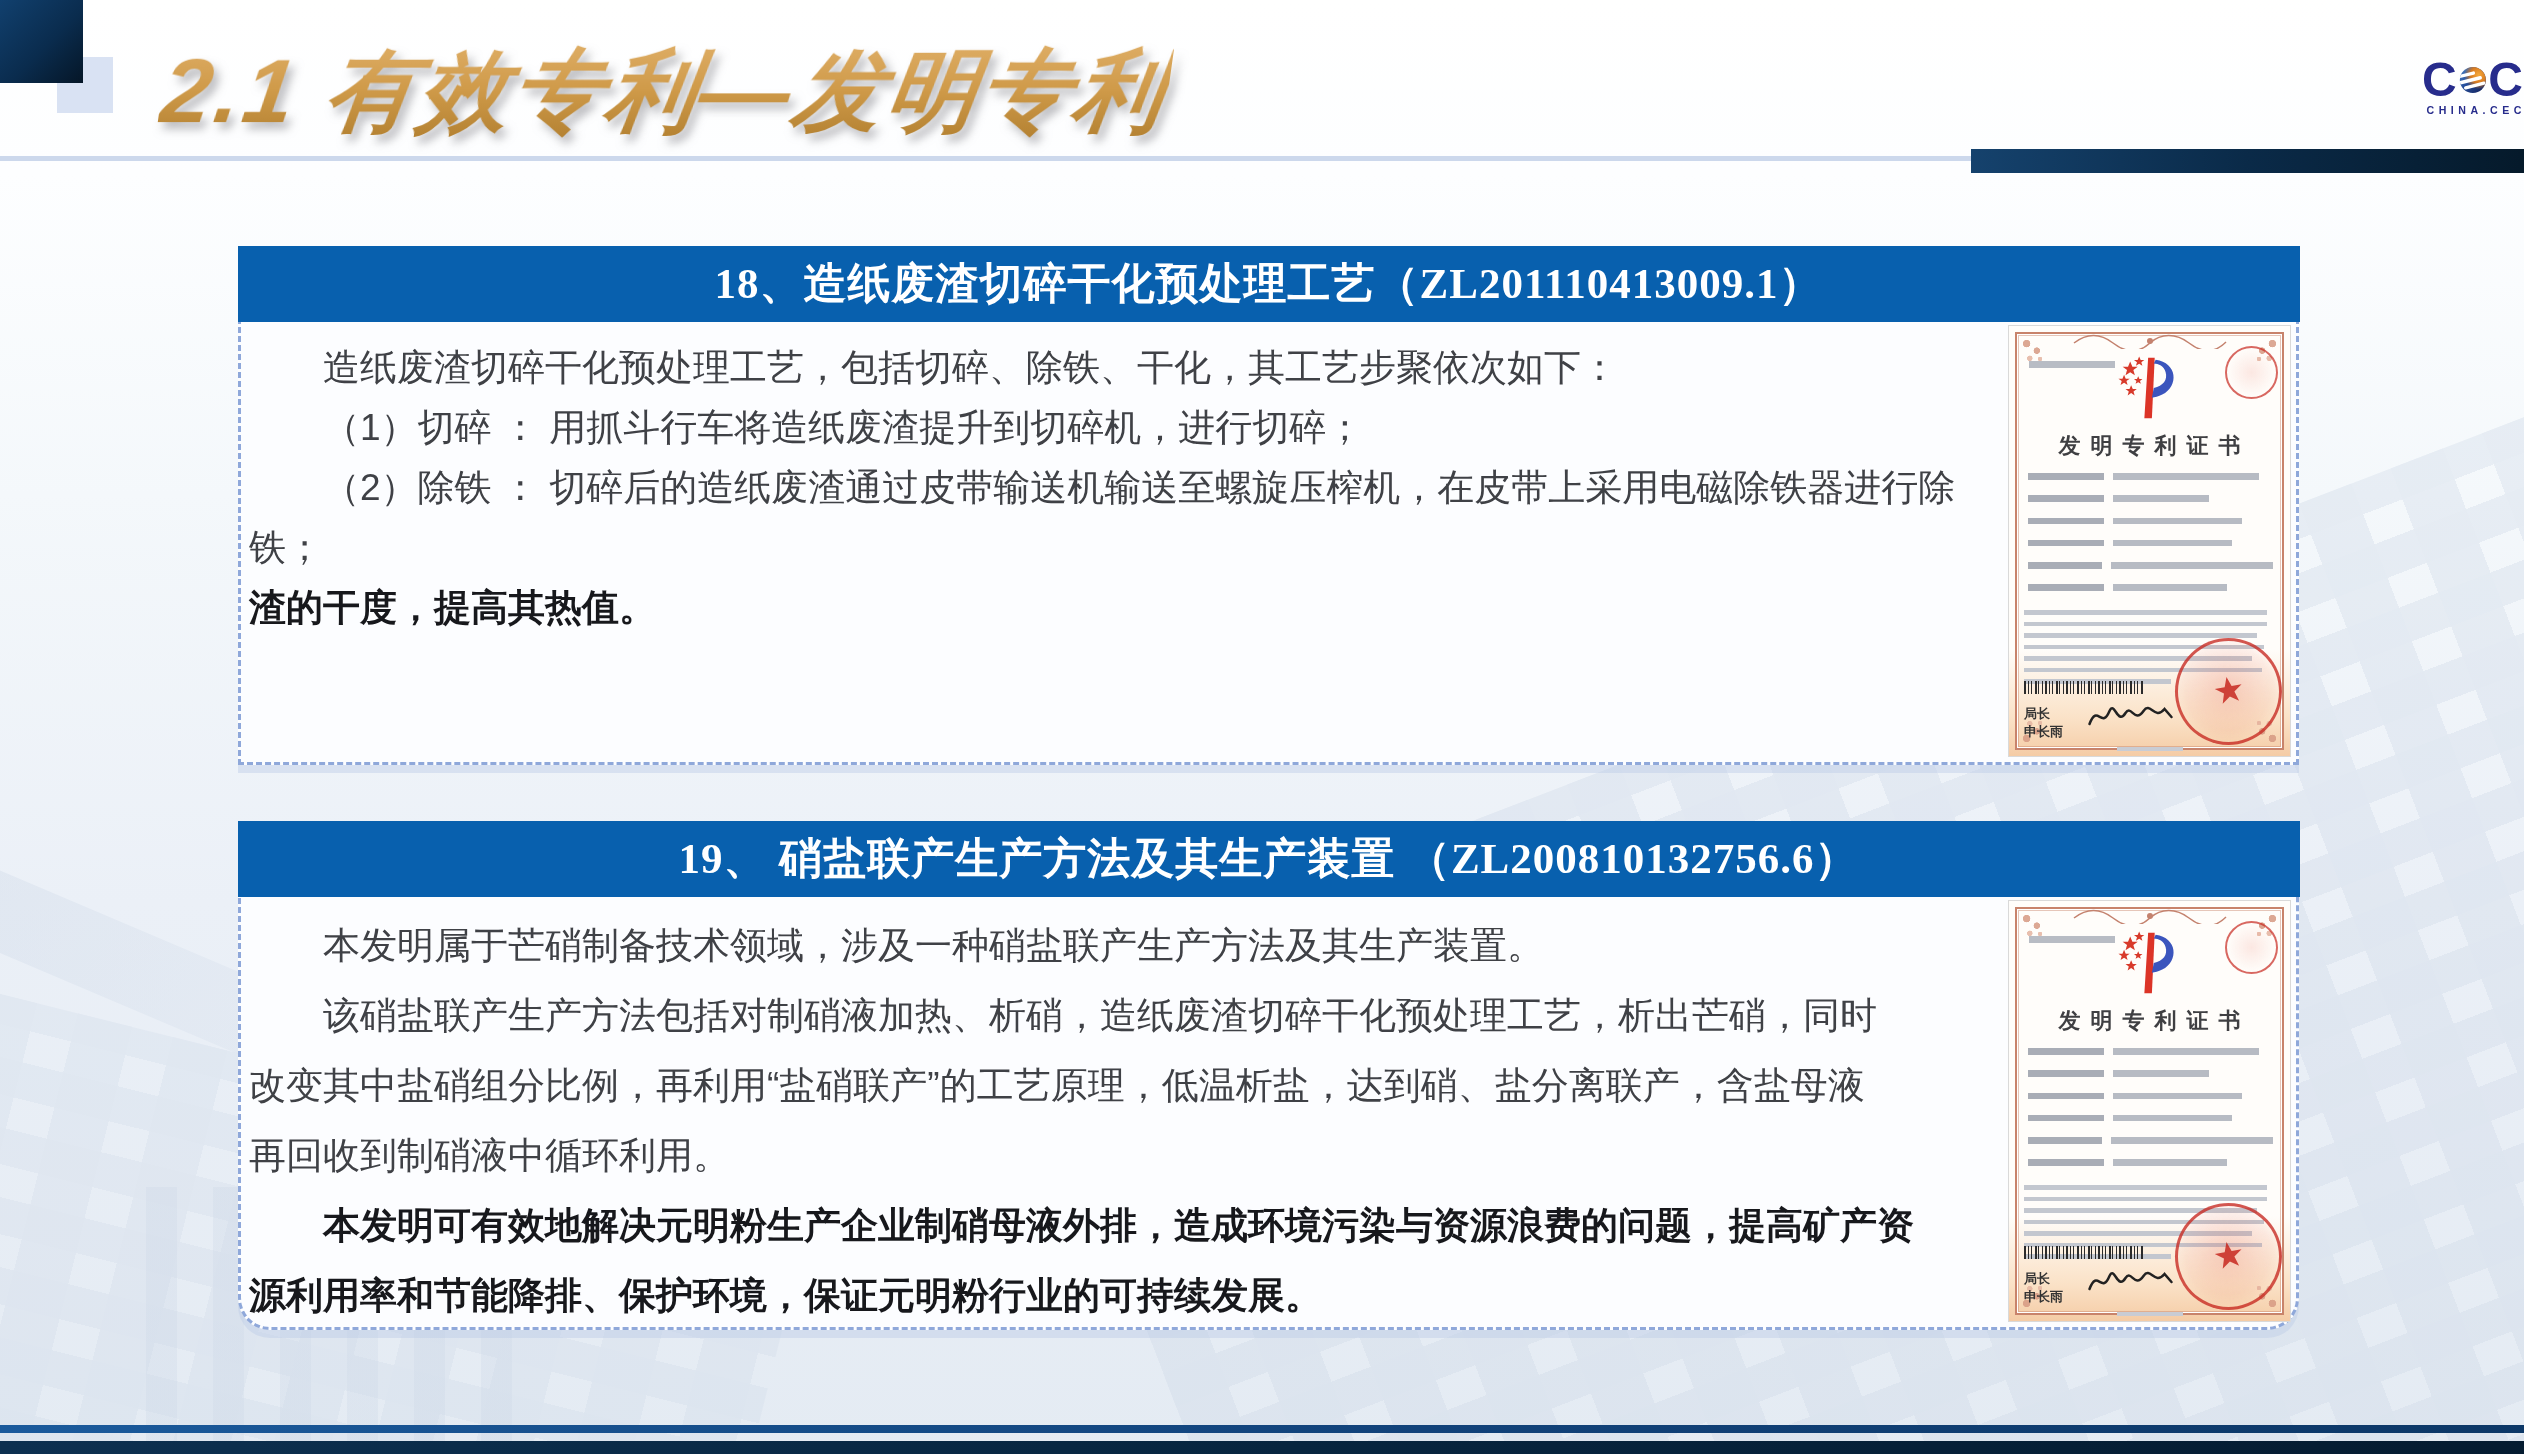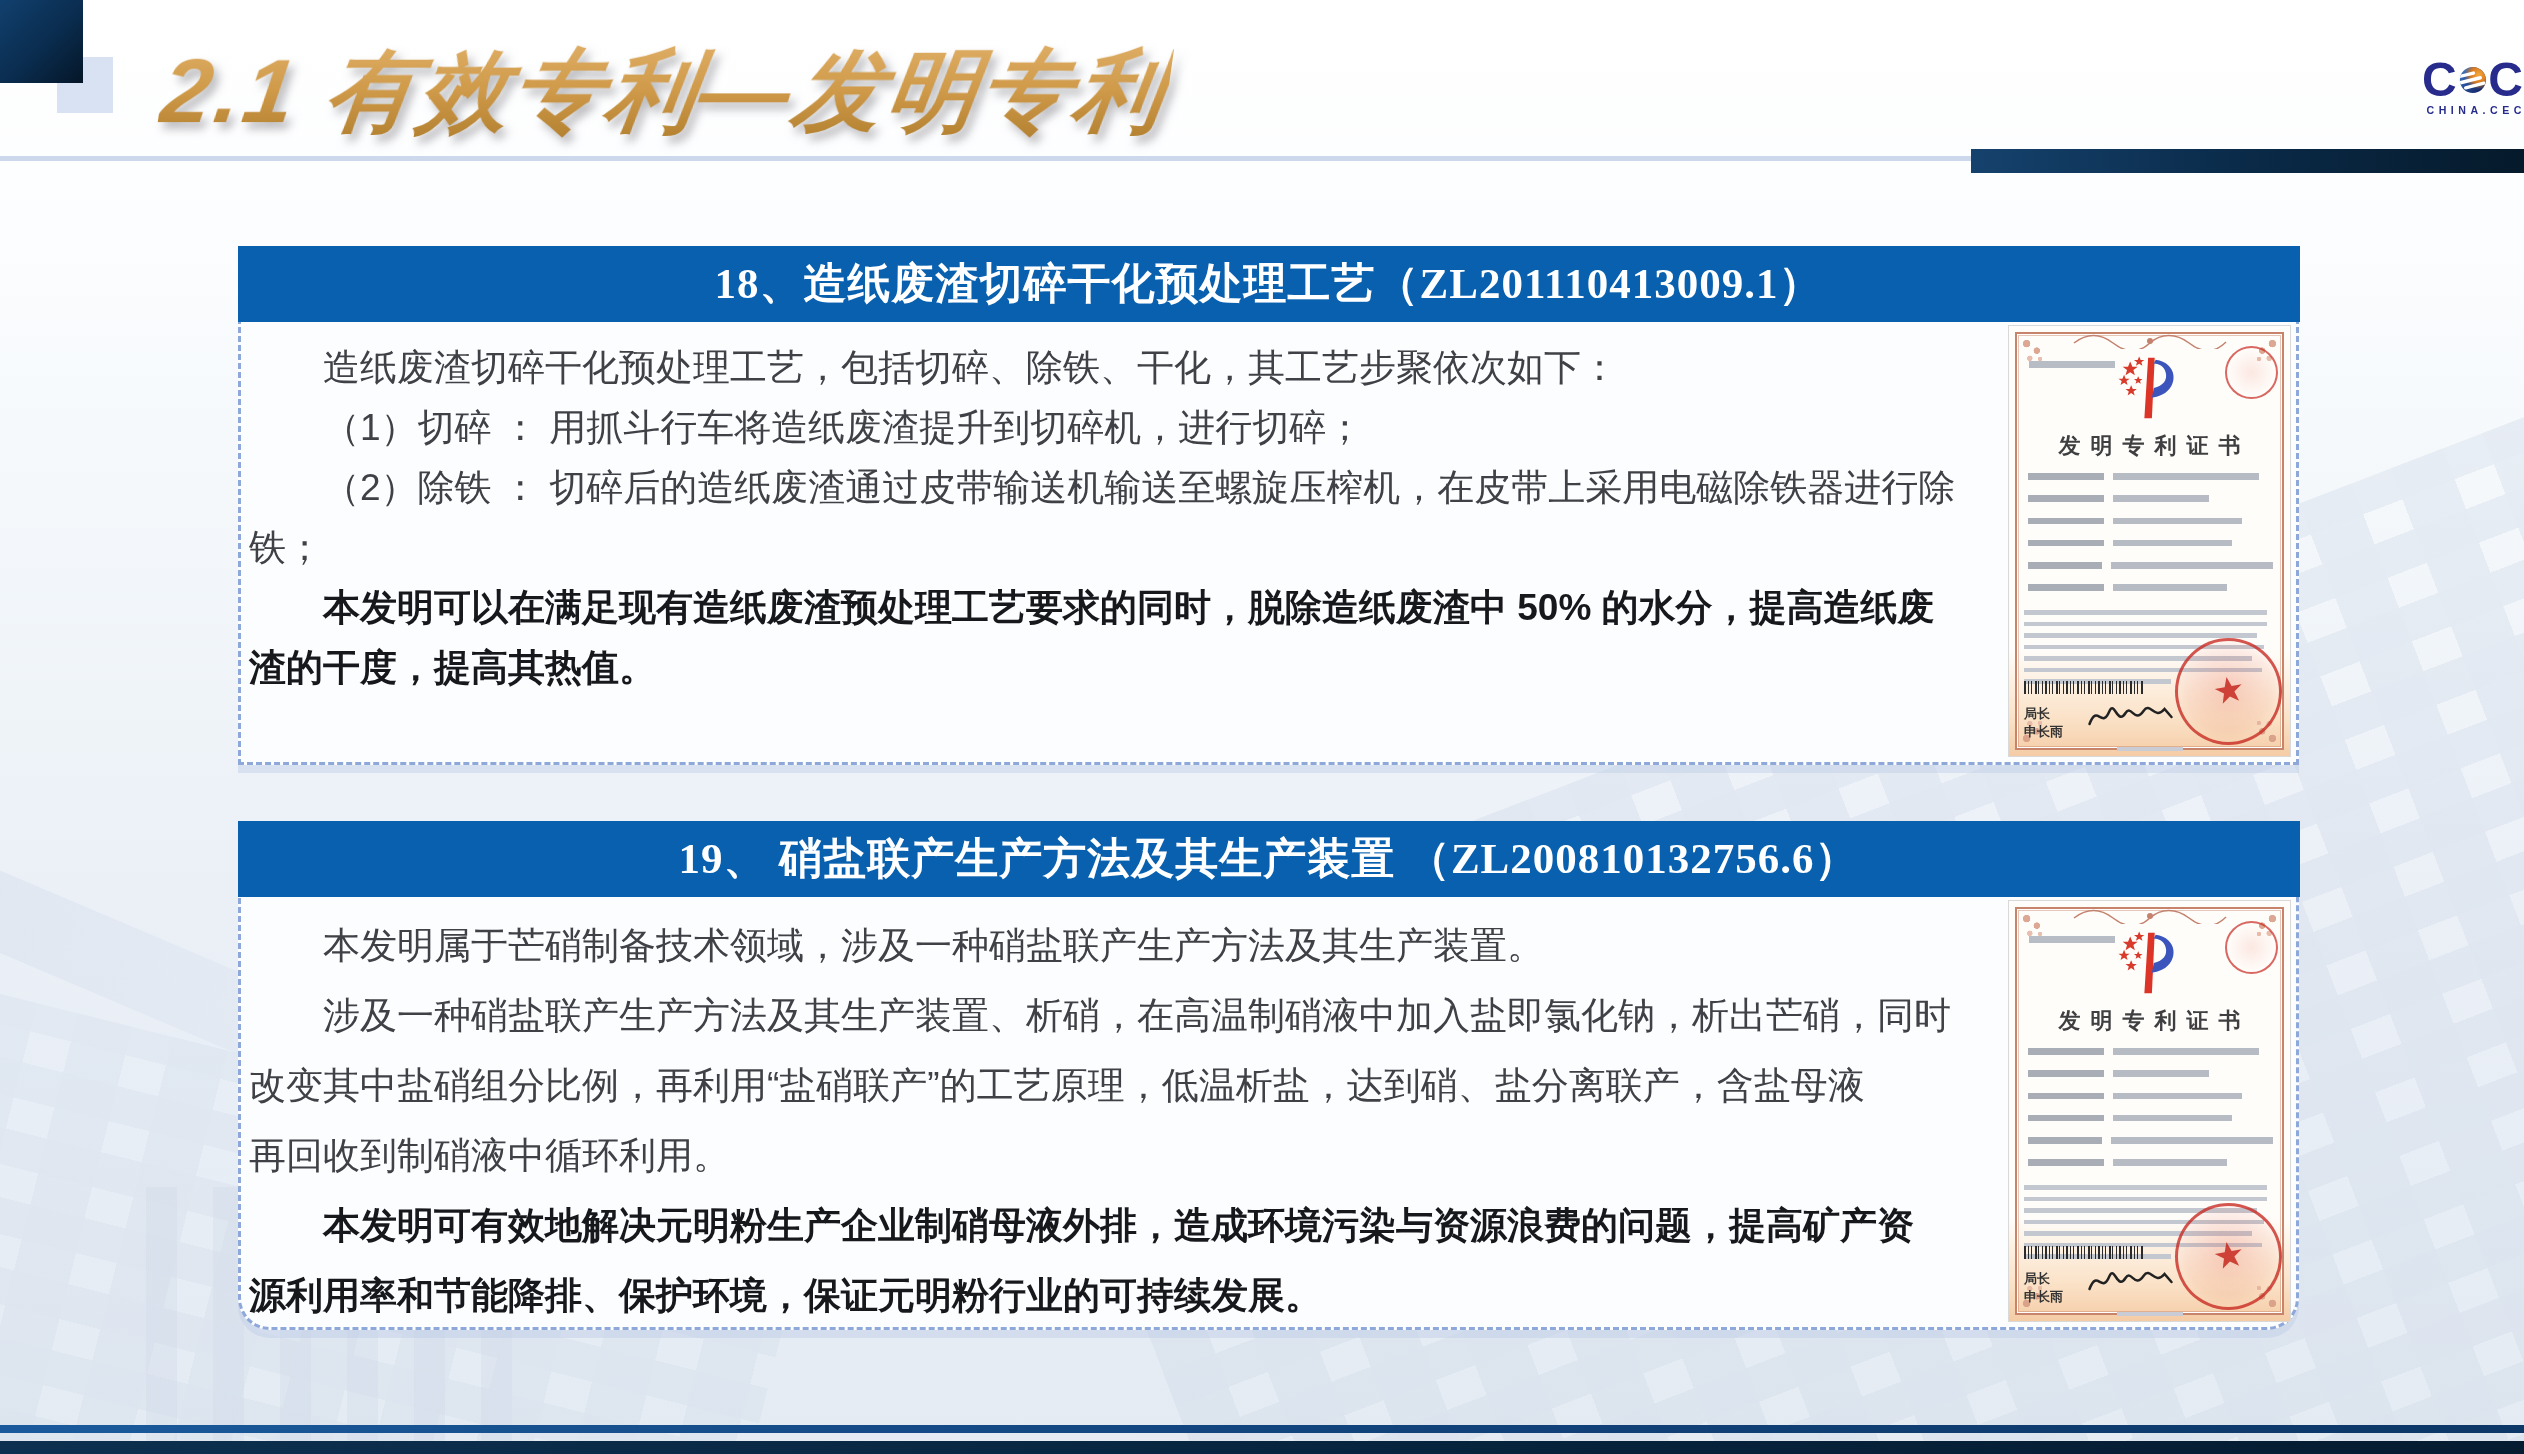--- a/index.html
+++ b/index.html
@@ -193,21 +193,20 @@
     <div class="caption">CHINA.CEC</div>
   </div>
 
   <section class="patent-box" id="box-18">
     <header class="patent-header">18、造纸废渣切碎干化预处理工艺（ZL201110413009.1）</header>
     <div class="patent-body">
       <div class="line indent">造纸废渣切碎干化预处理工艺，包括切碎、除铁、干化，其工艺步聚依次如下：</div>
       <div class="line indent">（1）切碎 ： 用抓斗行车将造纸废渣提升到切碎机，进行切碎；</div>
       <div class="line indent">（2）除铁 ： 切碎后的造纸废渣通过皮带输送机输送至螺旋压榨机，在皮带上采用电磁除铁器进行除</div>
       <div class="line">铁；</div>
-      <div class="line indent bold">本发明可以在满足现有造纸废渣预处理工艺要求的同时，脱除造纸废渣中 50% 的水分，提高造纸废</div>
       <div class="line bold">渣的干度，提高其热值。</div>
     </div>
 
     <figure class="certificate">
       <div class="cert-glow"></div>
       <div class="cert-frame"></div>
       <div class="cert-corner tl"></div>
       <div class="cert-corner tr"></div>
       <div class="cert-corner bl"></div>
       <div class="cert-corner br"></div>
@@ -283,21 +282,21 @@
         </svg>
       </div>
       <div class="cert-footer-bar"></div>
     </figure>
   </section>
 
   <section class="patent-box" id="box-19">
     <header class="patent-header">19、 硝盐联产生产方法及其生产装置 （ZL200810132756.6）</header>
     <div class="patent-body">
       <div class="line indent">本发明属于芒硝制备技术领域，涉及一种硝盐联产生产方法及其生产装置。</div>
-      <div class="line indent">涉及一种硝盐联产生产方法及其生产装置、析硝，在高温制硝液中加入盐即氯化钠，析出芒硝，同时</div>
+      <div class="line indent">该硝盐联产生产方法包括对制硝液加热、析硝，造纸废渣切碎干化预处理工艺，析出芒硝，同时</div>
       <div class="line">改变其中盐硝组分比例，再利用“盐硝联产”的工艺原理，低温析盐，达到硝、盐分离联产，含盐母液</div>
       <div class="line">再回收到制硝液中循环利用。</div>
       <div class="line indent bold">本发明可有效地解决元明粉生产企业制硝母液外排，造成环境污染与资源浪费的问题，提高矿产资</div>
       <div class="line bold">源利用率和节能降排、保护环境，保证元明粉行业的可持续发展。</div>
     </div>
 
     <figure class="certificate">
       <div class="cert-glow"></div>
       <div class="cert-frame"></div>
       <div class="cert-corner tl"></div>

